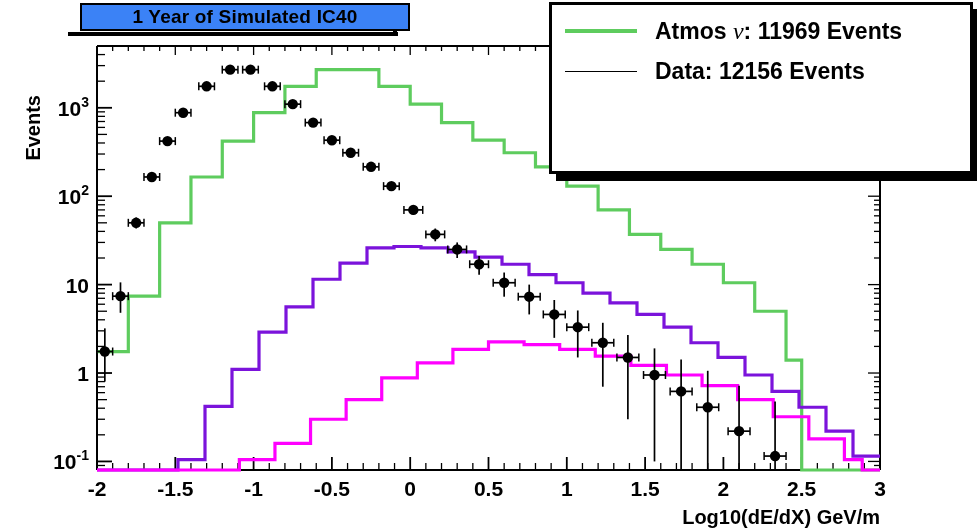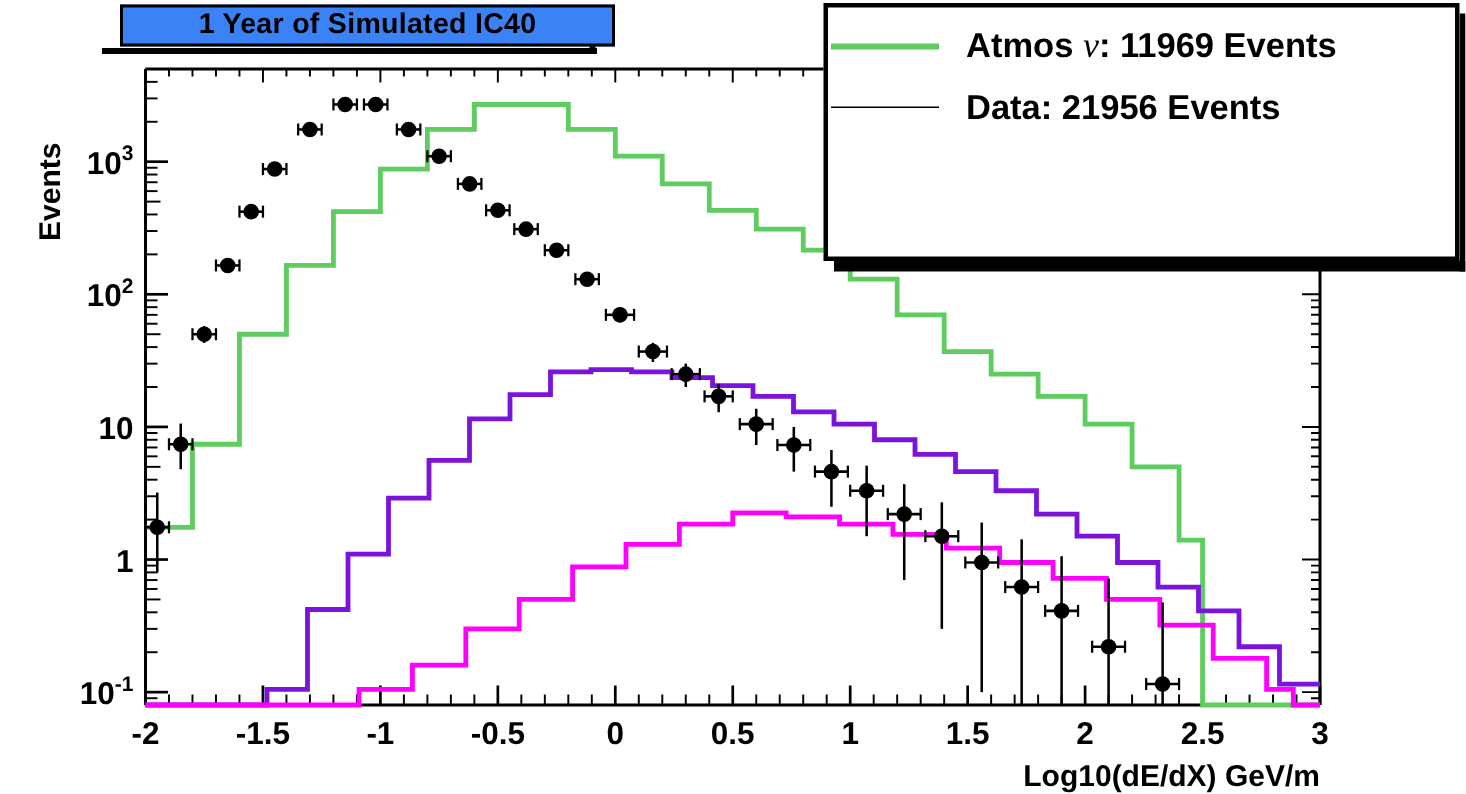--- a/index.html
+++ b/index.html
@@ -94,21 +94,21 @@
     left: 973px;
     top: 9px;
     width: 7px;
     height: 172px;
     background: #000000;
   }
   .legend-row {
     display: flex;
     align-items: center;
     height: 40px;
-    padding-left: 2px;
+    padding-left: 13px;
   }
   .legend-swatch {
     width: 72px;
     height: 0;
     border-top-style: solid;
     flex: 0 0 auto;
     margin-right: 18px;
   }
   .legend-label {
     font-family: "Liberation Sans", sans-serif;
@@ -589,17 +589,17 @@
 
   <div class="legend-shadow-b"></div>
   <div class="legend-shadow-r"></div>
   <div class="legend-box" id="legend-box">
       <div class="legend-row">
         <span class="legend-swatch" style="border-top-color: rgb(94, 204, 94); border-top-width: 4px;"></span>
         <span class="legend-label">Atmos <span class="nu">ν</span>: 11969 Events</span>
       </div>
       <div class="legend-row">
         <span class="legend-swatch" style="border-top-color: rgb(0, 0, 0); border-top-width: 1px;"></span>
-        <span class="legend-label">Data: 21956 Events</span>
+        <span class="legend-label">Data: 12156 Events</span>
       </div>
     </div>
 
 </div>
 
 </body></html>

